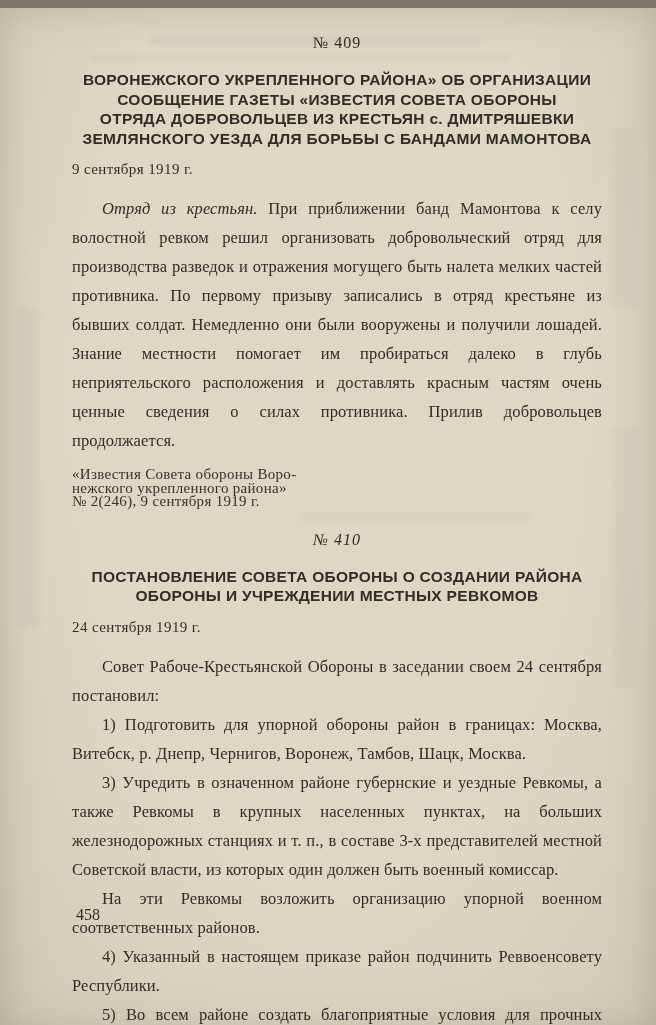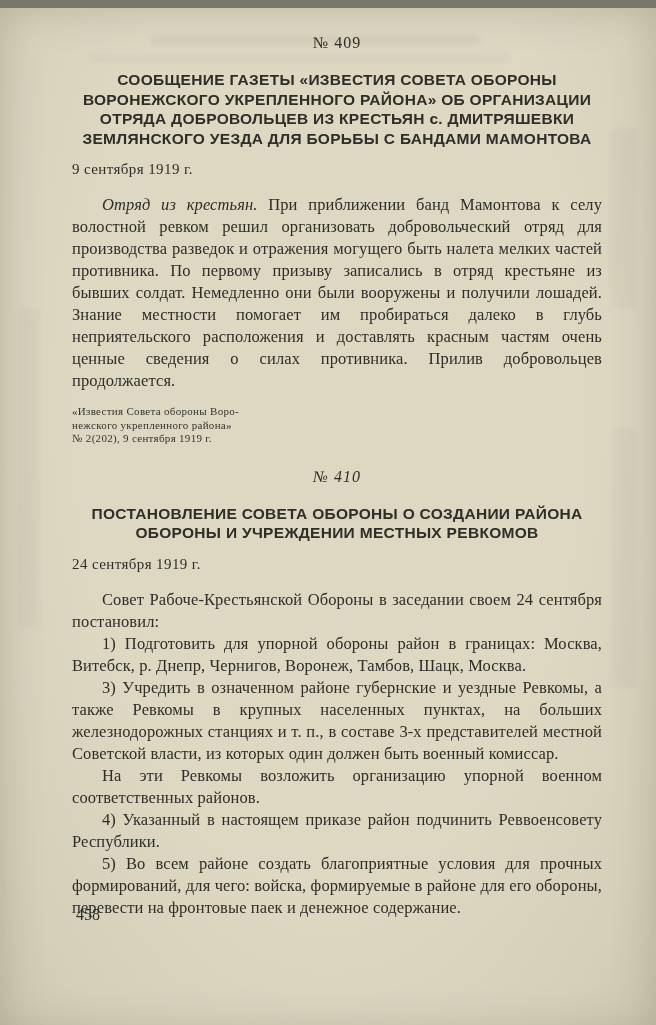--- a/index.html
+++ b/index.html
@@ -53,29 +53,29 @@
     font-size: 15px;
     margin-top: 13px;
     letter-spacing: 0.4px;
   }
   .body-text {
     margin-top: 16px;
   }
   .body-par {
     margin: 0;
     font-size: 16.5px;
-    line-height: 22px;
+    line-height: 29px;
     text-align: justify;
     text-indent: 30px;
     letter-spacing: 0.1px;
   }
   .lead { font-style: italic; }
   .source-note {
     margin-top: 13px;
-    font-size: 11px;
+    font-size: 15px;
     line-height: 13.5px;
     letter-spacing: 0.3px;
     color: #34332e;
   }
   .source-note div { white-space: nowrap; }
   .doc410-number { margin-top: 22px; font-style: italic; }
   .page-number {
     position: absolute;
     left: 76px;
     top: 898px;
@@ -95,36 +95,36 @@
   <div class="smudge" style="left:612px; top:420px; width:24px; height:260px; opacity:0.04;"></div>
   <div class="smudge" style="left:18px; top:300px; width:22px; height:320px; opacity:0.035;"></div>
   <div class="smudge" style="left:300px; top:505px; width:230px; height:8px; opacity:0.045;"></div>
 
   <div class="content">
 
     <div>
       <p class="doc-number first">№ 409</p>
 
       <div class="doc-title">
+        <div>ВОРОНЕЖСКОГО УКРЕПЛЕННОГО РАЙОНА» ОБ ОРГАНИЗАЦИИ</div>
         <div>СООБЩЕНИЕ ГАЗЕТЫ «ИЗВЕСТИЯ СОВЕТА ОБОРОНЫ</div>
-        <div>ВОРОНЕЖСКОГО УКРЕПЛЕННОГО РАЙОНА» ОБ ОРГАНИЗАЦИИ</div>
         <div>ОТРЯДА ДОБРОВОЛЬЦЕВ ИЗ КРЕСТЬЯН с. ДМИТРЯШЕВКИ</div>
         <div>ЗЕМЛЯНСКОГО УЕЗДА ДЛЯ БОРЬБЫ С БАНДАМИ МАМОНТОВА</div>
       </div>
 
       <div class="doc-date">9 сентября 1919 г.</div>
 
       <div class="body-text">
         <p class="body-par"><span class="lead">Отряд из крестьян.</span><span> При приближении банд Мамонтова к селу волостной ревком решил организовать добровольческий отряд для производства разведок и отражения могущего быть налета мелких частей противника. По первому призыву записались в отряд крестьяне из бывших солдат. Немедленно они были вооружены и получили лошадей. Знание местности помогает им пробираться далеко в глубь неприятельского расположения и доставлять красным частям очень ценные сведения о силах противника. Прилив добровольцев продолжается.</span></p>
       </div>
 
       <div class="source-note">
         <div>«Известия Совета обороны Воро-</div>
         <div>нежского укрепленного района»</div>
-        <div>№ 2(202), 9 сентября 1919 г.</div>
+        <div>№ 2(246), 9 сентября 1919 г.</div>
       </div>
     </div>
 
     <div>
       <p class="doc-number doc410-number">№ 410</p>
 
       <div class="doc-title">
         <div>ПОСТАНОВЛЕНИЕ СОВЕТА ОБОРОНЫ О СОЗДАНИИ РАЙОНА</div>
         <div>ОБОРОНЫ И УЧРЕЖДЕНИИ МЕСТНЫХ РЕВКОМОВ</div>
       </div>

